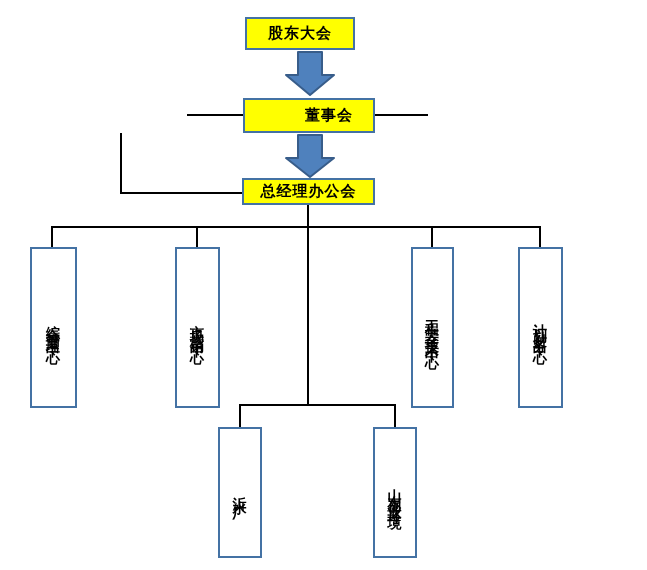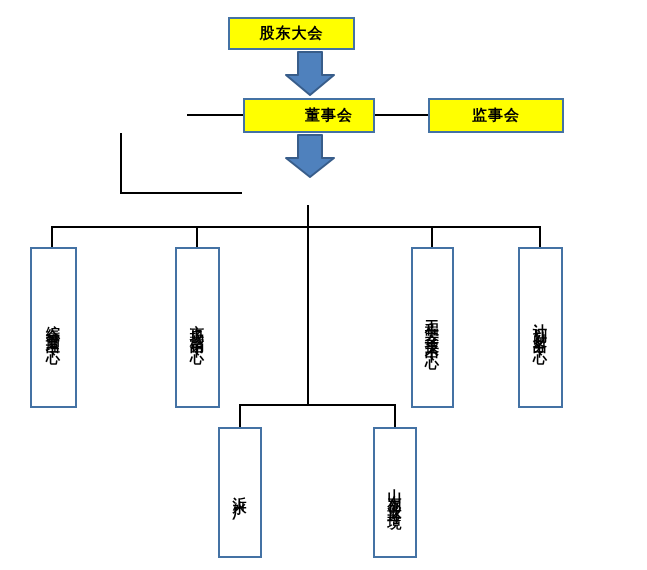--- a/index.html
+++ b/index.html
@@ -71,27 +71,27 @@
     <line class="conn" x1="540" y1="226" x2="540" y2="247"></line>
 
     <line class="conn" x1="240" y1="405" x2="395" y2="405"></line>
     <line class="conn" x1="240" y1="404" x2="240" y2="427"></line>
     <line class="conn" x1="395" y1="404" x2="395" y2="427"></line>
 
     <polygon class="block-arrow" points="298,52 322,52 322,75 334,75 310,95 286,75 298,75"></polygon>
     <polygon class="block-arrow" points="298,135 322,135 322,158 334,158 310,177 286,158 298,158"></polygon>
   </svg>
 
-  <div class="node yellow" style="left:228px; top:17px;  width:127px; height:33px;">股东大会</div>
+  <div class="node yellow" style="left:245px; top:17px;  width:110px; height:33px;">股东大会</div>
 
 
   <div class="node yellow" style="left:243px; top:98px;  width:132px; height:35px;padding-left:40px;">董事会</div>
 
-  <div class="node yellow" style="left:428px; top:98px;  width:136px; height:35px;">监事会</div>
 
+  <div class="node yellow" style="left:242px; top:178px; width:133px; height:27px;">总经理办公会</div>
 
   <div class="node vbox" style="left:30px;  top:247px; width:47px; height:161px;">
     <span class="vtext">综合管理中心</span>
   </div>
 
   <div class="node vbox" style="left:175px; top:247px; width:45px; height:161px;">
     <span class="vtext">市场营销中心</span>
   </div>
 
   <div class="node vbox" style="left:411px; top:247px; width:43px; height:161px;">

